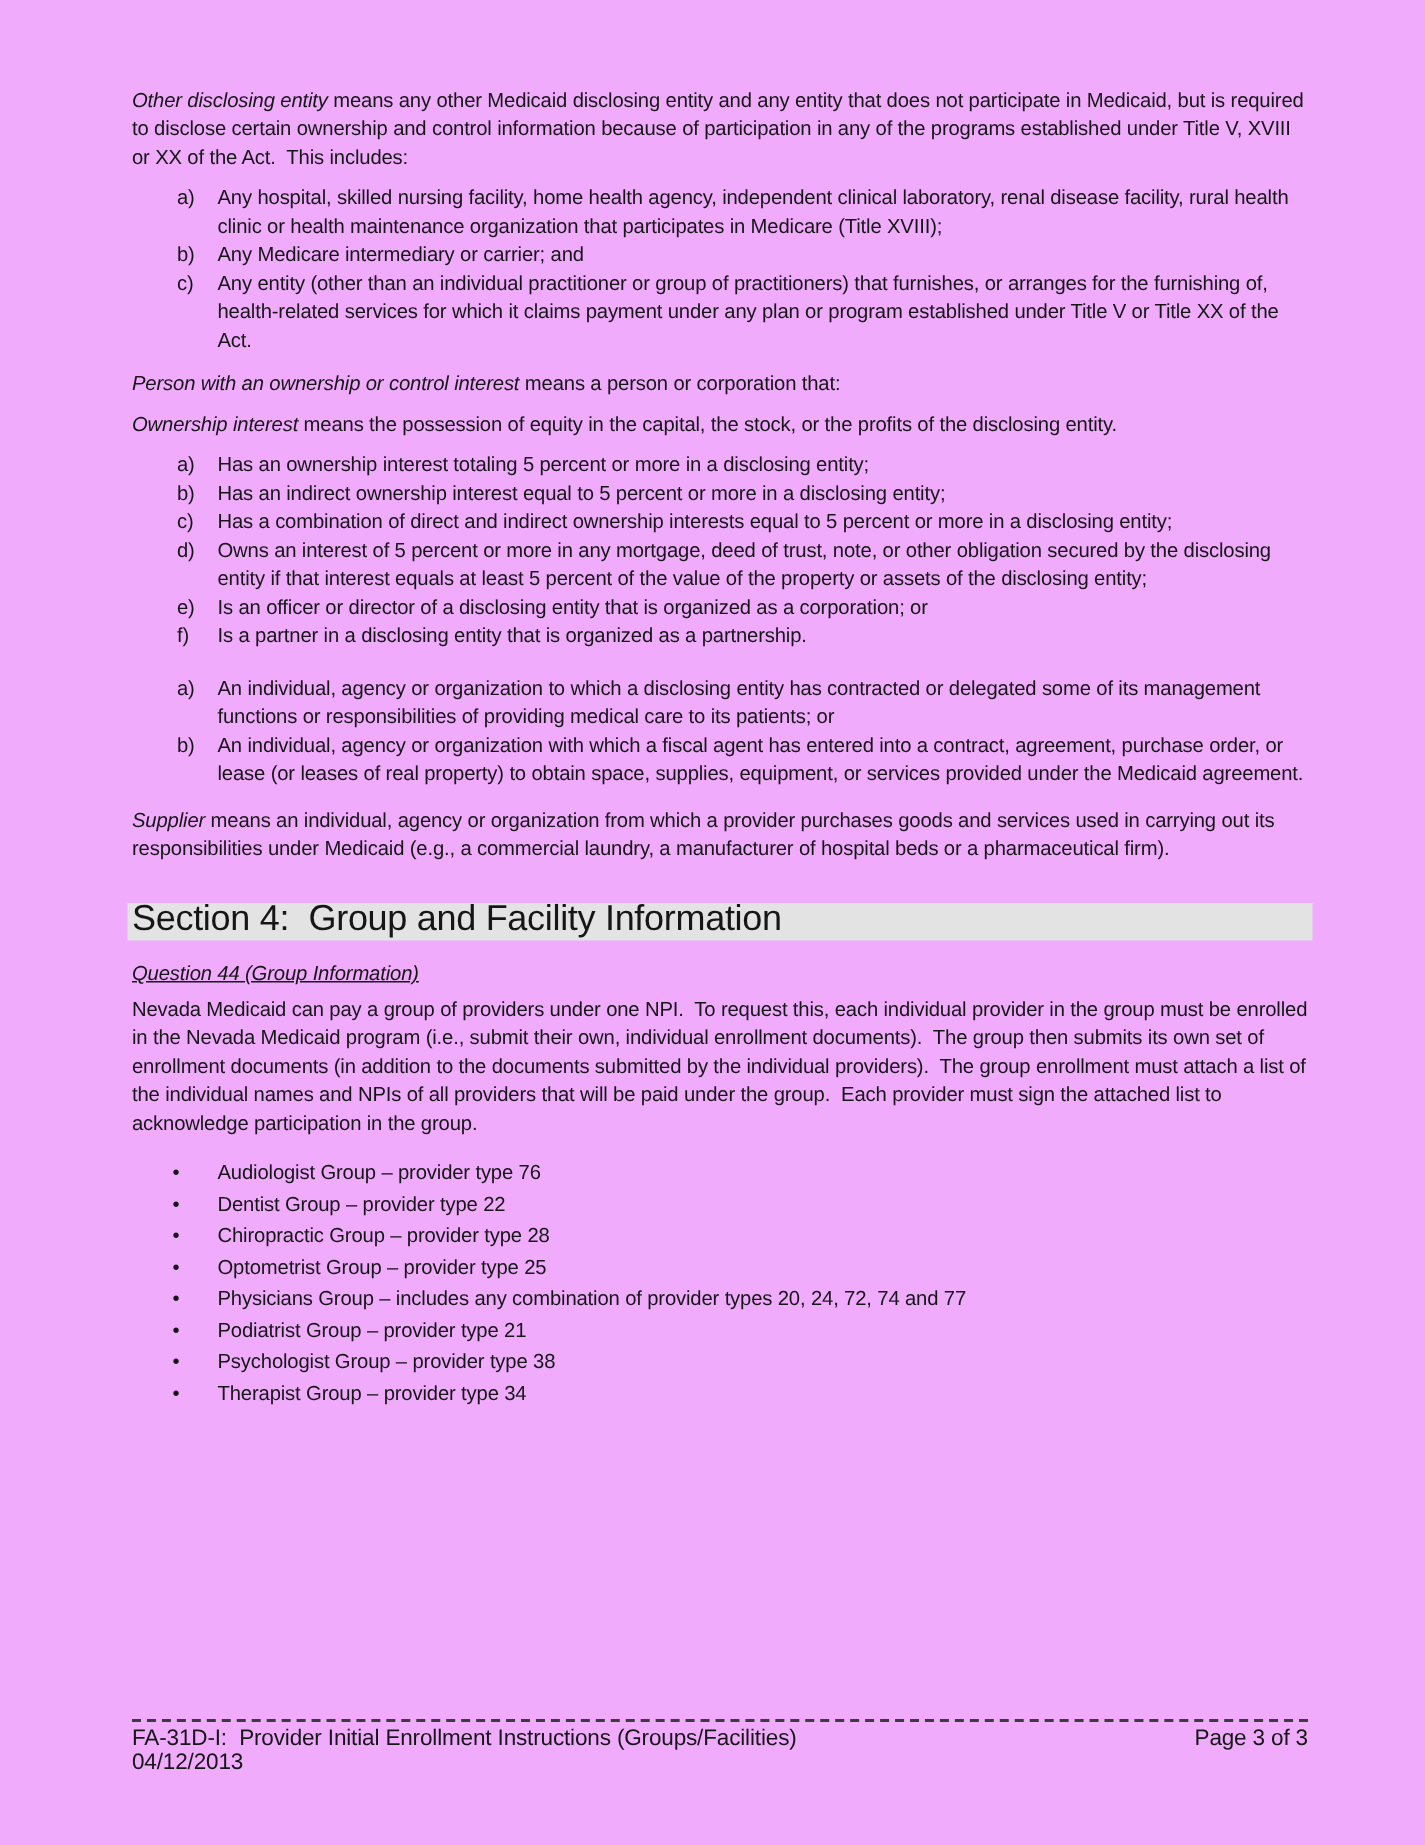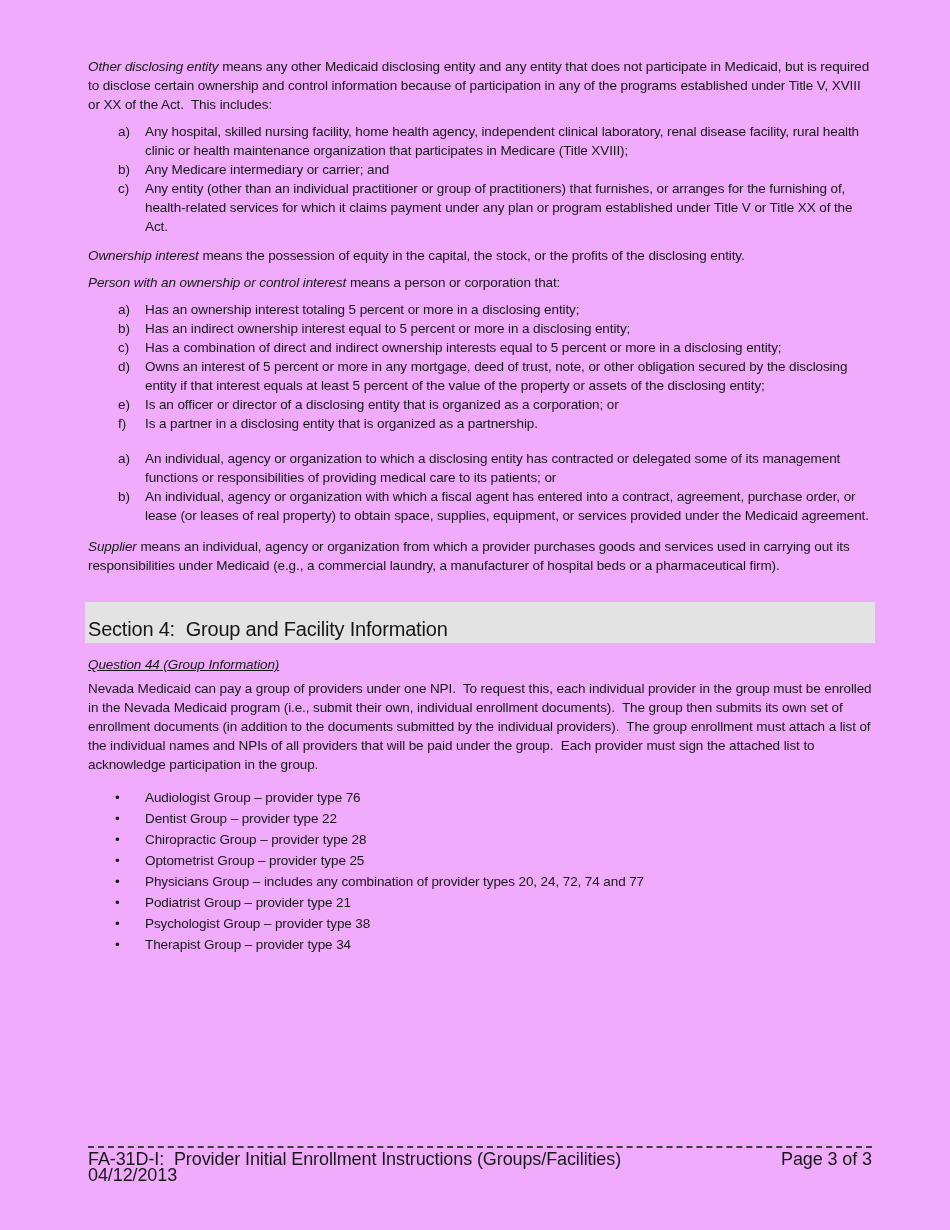--- a/index.html
+++ b/index.html
@@ -31,33 +31,33 @@
   .blist .marker { flex: 0 0 30px; }
   .blist .li { line-height: 21px; }
   .mt6 { margin-top: 6px; }
   .mb12 { margin-bottom: 12px; }
   .mb13 { margin-bottom: 13px; }
   .mb16 { margin-bottom: 16px; }
   .mb27 { margin-bottom: 27px; }
   .section-header {
     background: #e3e3e3;
     margin: 0 -3px 12px -3px;
-    padding: 16px 0 3px 3px;
-    font-size: 20px;
+    padding: 0 0 3px 3px;
+    font-size: 24px;
     line-height: 22px;
     letter-spacing: -0.2px;
     white-space: pre-wrap;
   }
   .question { font-style: italic; margin: 0 0 5px 0; white-space: pre-wrap; text-decoration: underline; }
   .footer {
     position: absolute;
     left: 88px;
     right: 78px;
     top: 1146px;
-    font-size: 18px;
+    font-size: 15px;
     line-height: 16px;
     letter-spacing: -0.1px;
   }
   .footer-rule { border-top: 2px dashed #3c3c3c; margin-bottom: 3px; }
   .footer-row { display: flex; justify-content: space-between; white-space: pre-wrap; }
 </style>
 </head>
 <body>
 
 <div class="page">
@@ -73,23 +73,23 @@
       <div class="li">
         <span class="marker">b)</span>
         <span class="li-text">Any Medicare intermediary or carrier; and</span>
       </div>
       <div class="li">
         <span class="marker">c)</span>
         <span class="li-text">Any entity (other than an individual practitioner or group of practitioners) that furnishes, or arranges for the furnishing of, health-related services for which it claims payment under any plan or program established under Title V or Title XX of the Act.</span>
       </div>
     </div>
 
+    <p class="para"><span class="term">Person with an ownership or control interest</span><span> means a person or corporation that:</span></p>
+
     <p class="para"><span class="term">Ownership interest</span><span> means the possession of equity in the capital, the stock, or the profits of the disclosing entity.</span></p>
-
-    <p class="para"><span class="term">Person with an ownership or control interest</span><span> means a person or corporation that:</span></p>
 
     <div class="llist mb16">
       <div class="li">
         <span class="marker">a)</span>
         <span class="li-text">Has an ownership interest totaling 5 percent or more in a disclosing entity;</span>
       </div>
       <div class="li">
         <span class="marker">b)</span>
         <span class="li-text">Has an indirect ownership interest equal to 5 percent or more in a disclosing entity;</span>
       </div>

